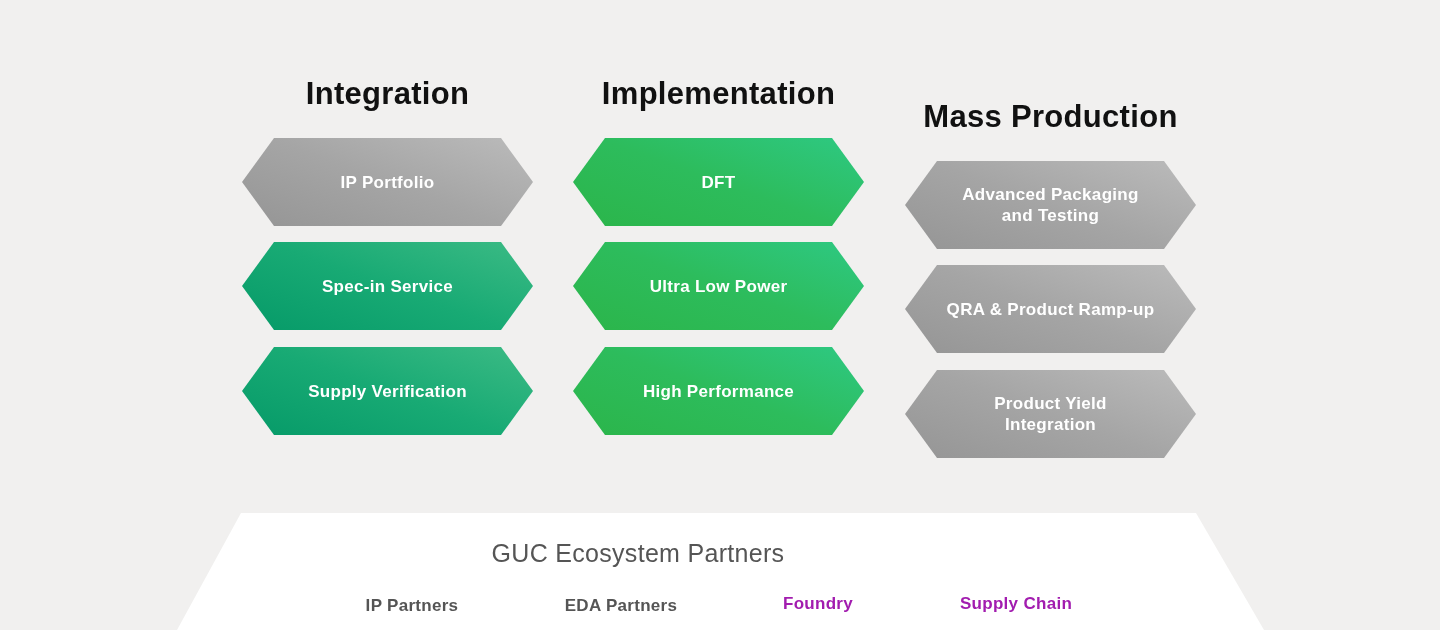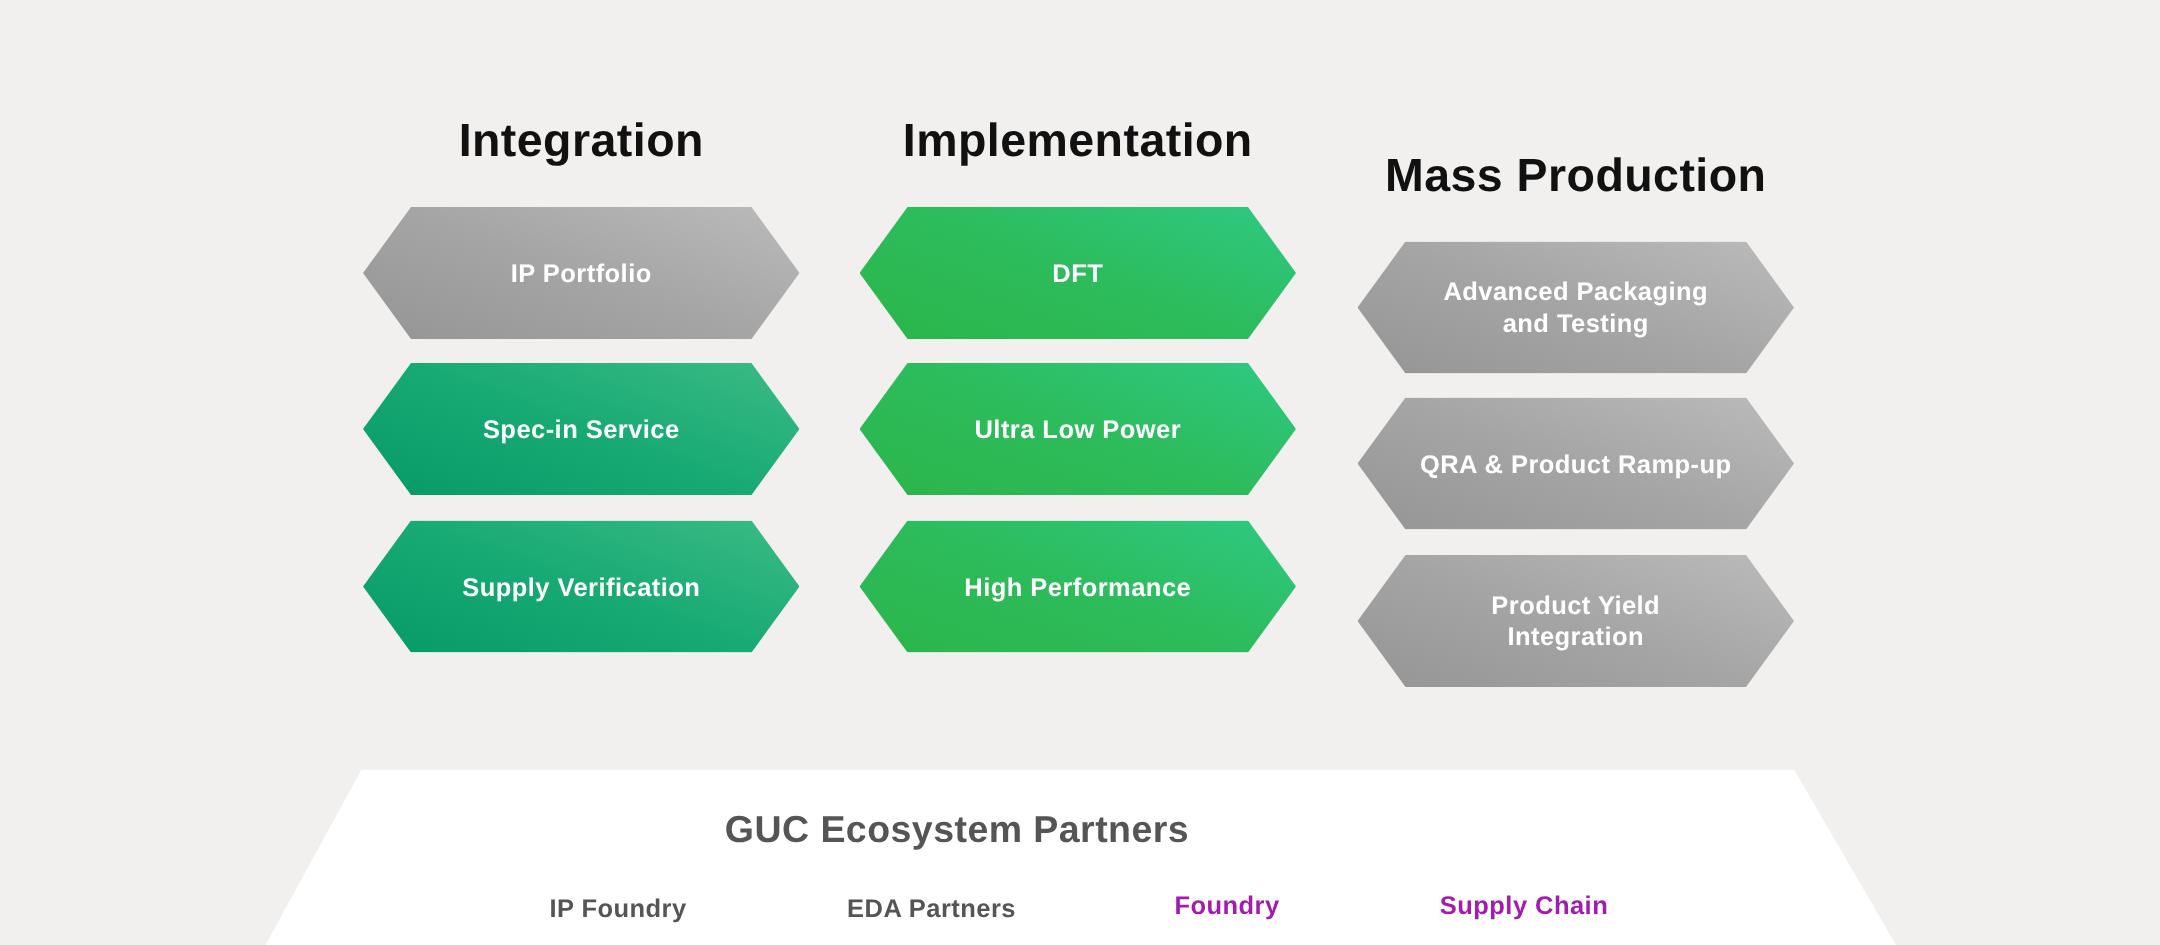--- a/index.html
+++ b/index.html
@@ -33,21 +33,21 @@
     .row-1 { top: 242px; }
     .row-2 { top: 347px; }
 
     .eco {
       position: absolute; left: 0; top: 513px; width: 1440px; height: 117px;
       background: #ffffff;
       clip-path: polygon(241px 0, 1196px 0, 1264px 117px, 177px 117px);
     }
     .eco-title {
       position: absolute; top: 539px; left: 0; width: 1276px;
-      text-align: center; font-weight: bold; font-size: 25px; color: #555555;
+      text-align: center; font-weight: normal; font-size: 25px; color: #555555;
       letter-spacing: 0.3px;
     }
     .partner {
       position: absolute; top: 596px; width: 200px; text-align: center;
       font-weight: bold; font-size: 17px; letter-spacing: 0.3px; cursor: pointer;
     }
     .partner.active { color: #555555; }
     .partner.inactive { color: #a21caf; top: 594px; }
   </style>
 </head>
@@ -85,16 +85,16 @@
     <span>QRA &amp; Product Ramp-up</span>
   </div>
 <div class="hex grey col-2 row-2">
     <span>Product Yield
 Integration</span>
   </div>
 
 <div class="eco"></div>
 <div class="eco-title">GUC Ecosystem Partners</div>
 
-<div class="partner active" style="left:312px">IP Foundry</div>
+<div class="partner active" style="left:312px">IP Partners</div>
 <div class="partner active" style="left:521px">EDA Partners</div>
 <div class="partner inactive" style="left:718px">Foundry</div>
 <div class="partner inactive" style="left:916px">Supply Chain</div>
 
 </body></html>

